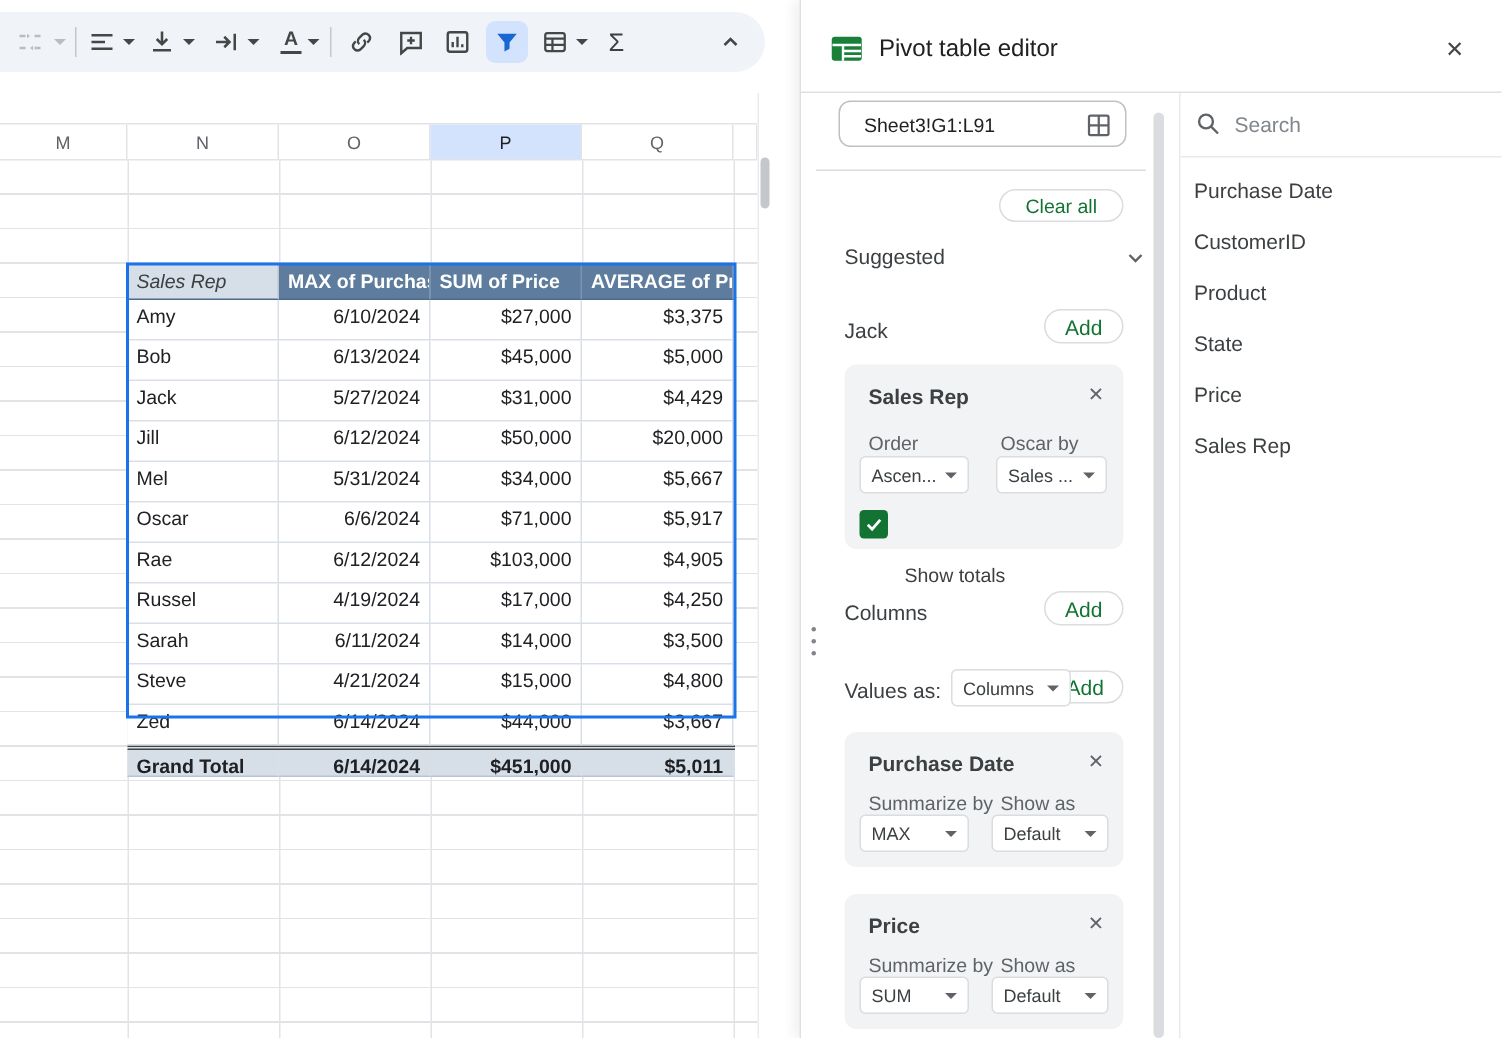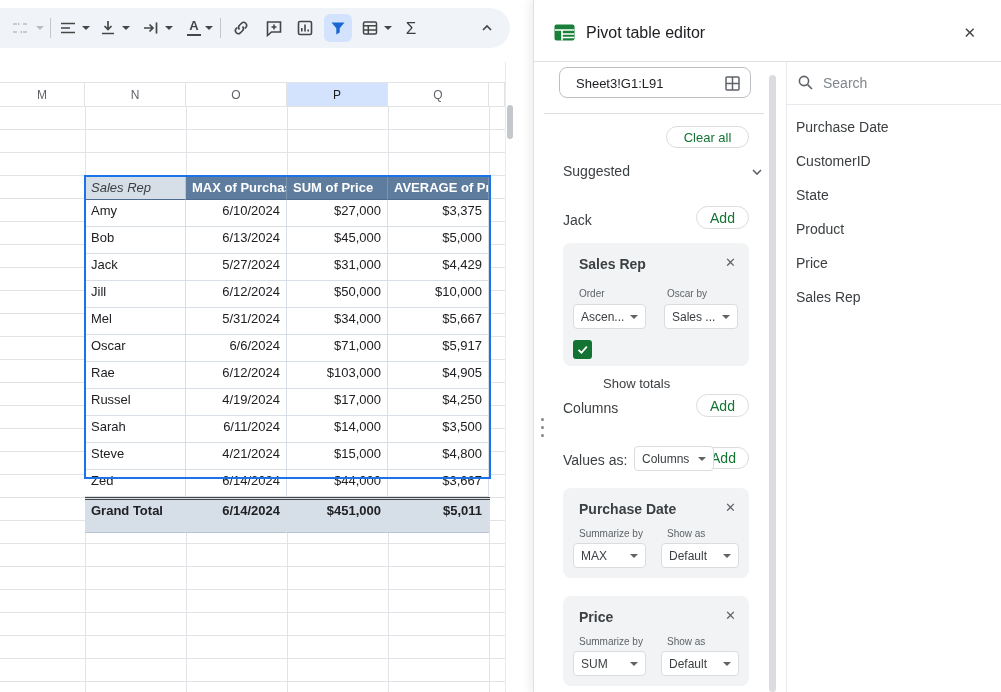--- a/index.html
+++ b/index.html
@@ -41,21 +41,21 @@
   .prow { display:flex; height:27px; }
   .prow.hdr { height:24px; }
   .pcell { width:101px; height:100%; border-right:1px solid #d9dfe7; border-bottom:1px solid #d9dfe7;
            line-height:22px; white-space:nowrap; overflow:hidden; }
   .hdr .pcell { background:#5e7d9e; color:#fff; font-weight:bold; padding-left:5px;
                 border-right:1px solid #7d94ad; border-bottom:1px solid #4d6b8a; line-height:23px; }
   .hdr .pcell.stub { background:#d6dee8; color:#3c4043; font-weight:normal; font-style:italic;
                      border-right:1px solid #b9c4d1; }
   .pcell.name { padding-left:6px; text-align:left; }
   .pcell.num  { padding-right:6px; text-align:right; }
-  .prow.total { height:36px; border-top:3px double #444; background:#d6dee8; font-weight:bold; }
+  .prow.total { height:21px; border-top:3px double #444; background:#d6dee8; font-weight:bold; }
   .prow.total .pcell { background:#d6dee8; border-bottom:1px solid #b9c4d1; }
   .selection { position:absolute; left:84px; top:113px; width:407px; height:304px;
                border:2px solid #1a73e8; pointer-events:none; }
 
   
   .panel { position:absolute; left:533px; top:0; width:472px; height:692px; background:#fff;
            border-left:1px solid #e0e0e0; box-shadow:-4px 0 8px rgba(60,64,67,0.08); }
   .panel-hdr { position:absolute; left:0; top:0; width:468px; height:62px; border-bottom:1px solid #e0e0e0; }
   .panel-title { position:absolute; left:52px; top:24px; font-size:16px; color:#202124; }
   .pivot-logo { position:absolute; left:20px; top:24px; }
@@ -68,21 +68,21 @@
   .divider-h { position:absolute; left:10px; top:113px; width:220px; height:1px; background:#dadce0; }
 
   .pill-btn { position:absolute; background:#fff; border:1px solid #dadce0; border-radius:12px;
               display:flex; align-items:center; justify-content:center;
               font-size:13px; font-weight:500; color:#137333; cursor:pointer; }
   .sec-label { position:absolute; font-size:14px; color:#3c4043; }
 
   .card { position:absolute; left:29px; width:186px; background:#f1f3f4; border-radius:8px; }
   .card-title { position:absolute; left:16px; top:13px; font-size:14px; font-weight:bold; color:#3c4043; }
   .card-close { position:absolute; right:13px; top:12px; font-size:13px; color:#5f6368; cursor:pointer; }
-  .small-label { position:absolute; font-size:10px; color:#5f6368; }
+  .small-label { position:absolute; font-size:13px; color:#5f6368; }
   .dd { position:absolute; height:25px; background:#fff; border:1px solid #dadce0; border-radius:4px;
         font-size:12px; color:#3c4043; display:flex; align-items:center;
         padding:0 7px; justify-content:space-between; cursor:pointer; }
   .dd .caret { width:0; height:0; border-left:4px solid transparent; border-right:4px solid transparent;
                border-top:4px solid #5f6368; margin-left:6px; }
   .checkbox { position:absolute; left:10px; top:97px; width:19px; height:19px; background:#137333;
               border-radius:3px; display:flex; align-items:center; justify-content:center; cursor:pointer; }
   .cb-label { position:absolute; left:40px; top:99px; font-size:13px; color:#3c4043;margin-top:34px; }
 
   .drag-dots { position:absolute; left:4px; top:418px; width:8px; height:22px; cursor:grab; }
@@ -257,21 +257,21 @@
           <div class="prow">
             <div class="pcell name">Jack</div>
             <div class="pcell num">5/27/2024</div>
             <div class="pcell num">$31,000</div>
             <div class="pcell num">$4,429</div>
           </div>
           <div class="prow">
             <div class="pcell name">Jill</div>
             <div class="pcell num">6/12/2024</div>
             <div class="pcell num">$50,000</div>
-            <div class="pcell num">$10,000</div>
+            <div class="pcell num">$20,000</div>
           </div>
           <div class="prow">
             <div class="pcell name">Mel</div>
             <div class="pcell num">5/31/2024</div>
             <div class="pcell num">$34,000</div>
             <div class="pcell num">$5,667</div>
           </div>
           <div class="prow">
             <div class="pcell name">Oscar</div>
             <div class="pcell num">6/6/2024</div>
@@ -435,20 +435,20 @@
         <svg width="17" height="17" viewBox="0 0 17 17" fill="none" stroke="#5f6368" stroke-width="1.6">
           <circle cx="7" cy="7" r="4.6"></circle>
             <path d="M10.6 10.6L15 15"></path>
         </svg>
       </span>
       <input class="search-input" placeholder="Search" style="">
     </div>
     <div class="fields-list">
         <div class="field-item">Purchase Date</div>
         <div class="field-item">CustomerID</div>
+        <div class="field-item">Product</div>
         <div class="field-item">State</div>
-        <div class="field-item">Product</div>
         <div class="field-item">Price</div>
         <div class="field-item">Sales Rep</div>
       </div>
 
   </div>
 </div>
 
 </body></html>

